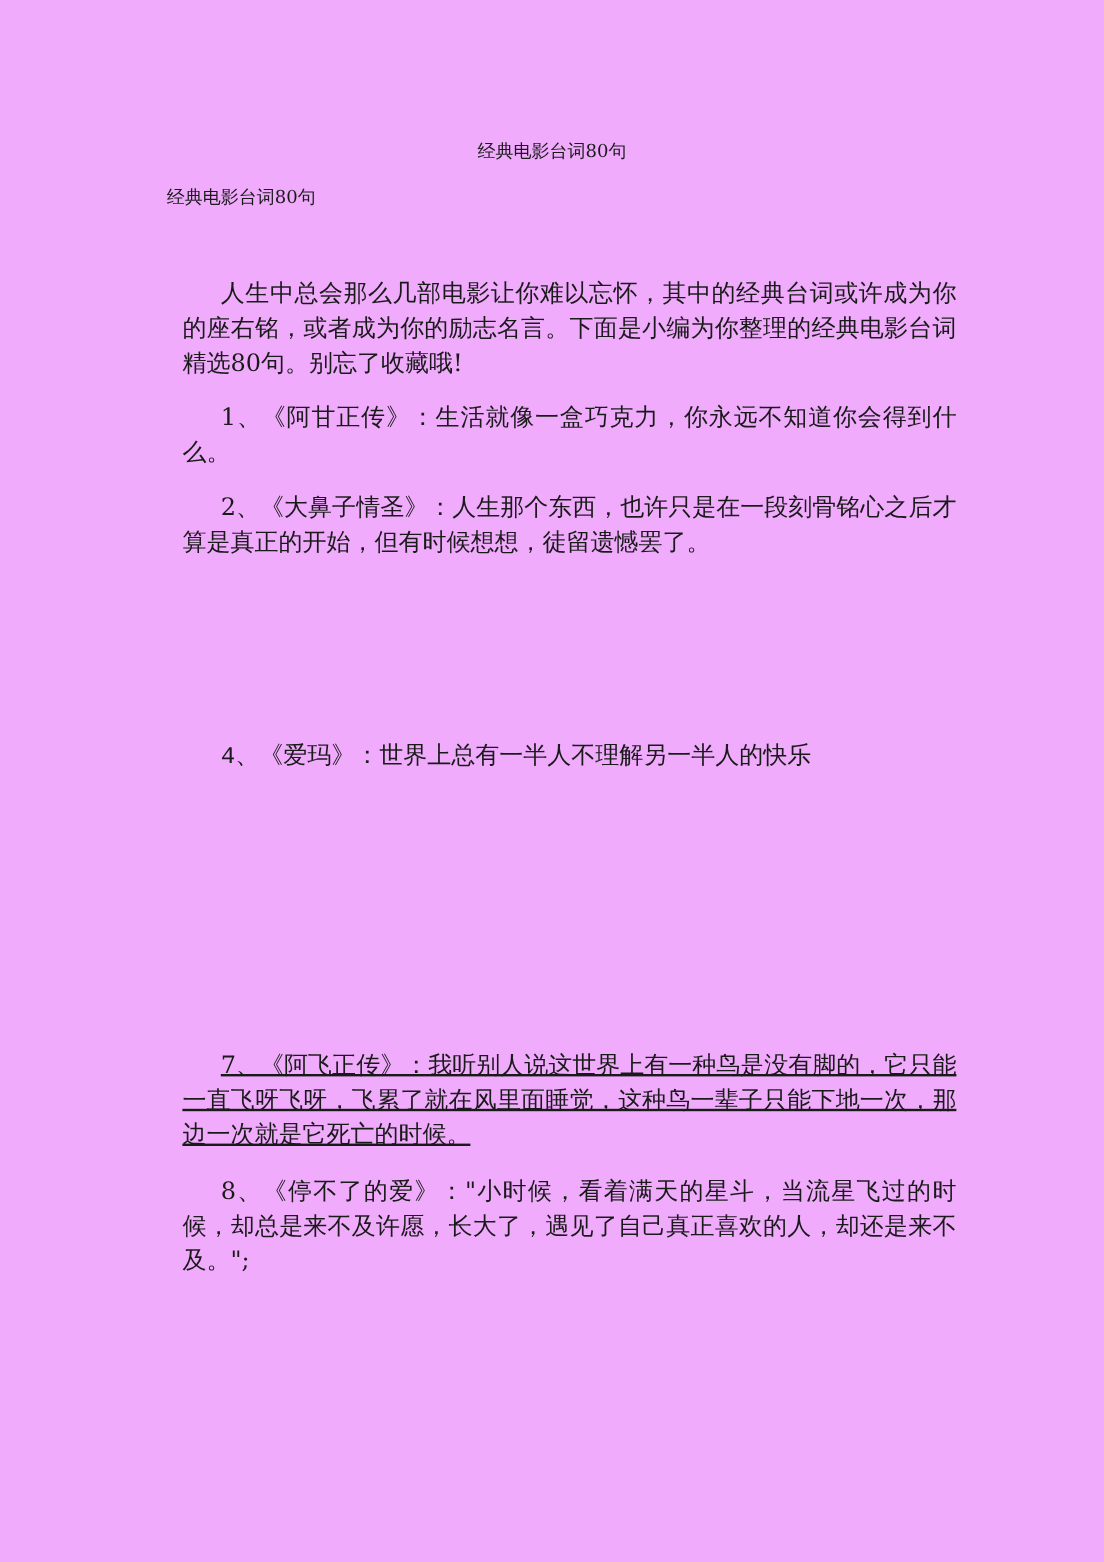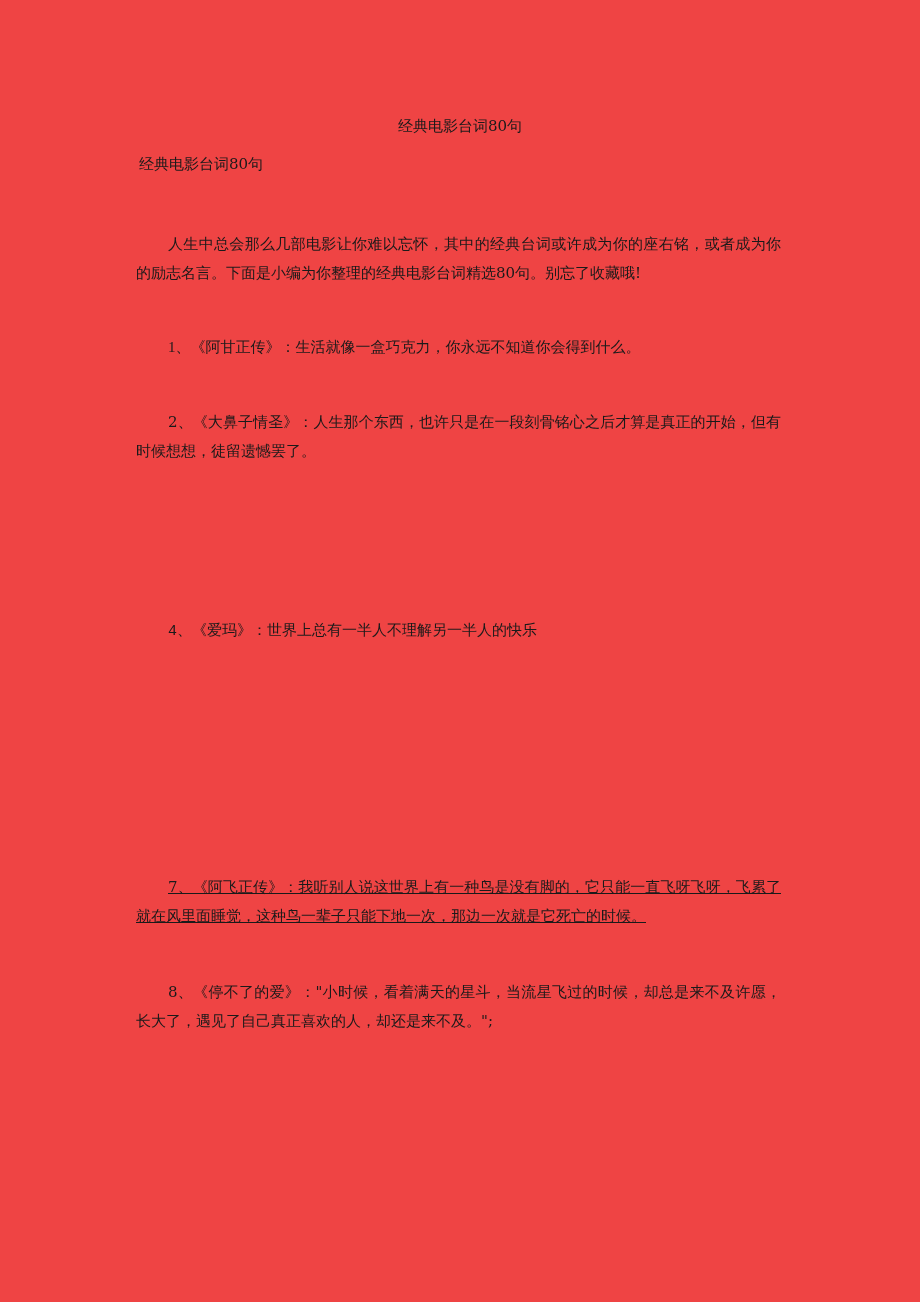--- a/index.html
+++ b/index.html
@@ -14,57 +14,57 @@
       overflow: hidden;
       font-family: "DejaVu Serif", "Liberation Serif", serif;
       color: #1a1a1a;
     }
     .page {
       position: absolute;
       left: 0;
       top: 0;
       width: 920px;
       height: 1302px;
-      background: #ef4444;
+      background: #f0abfc;
     }
     .doc-title {
       position: absolute;
       left: 0;
       width: 920px;
       top: 116px;
       text-align: center;
       font-size: 15px;
       line-height: 20px;
     }
     .subtitle {
       position: absolute;
       left: 139px;
       top: 154px;
       font-size: 15px;
       line-height: 20px;
     }
     .para {
       position: absolute;
-      left: 136px;
+      left: 152px;
       width: 645px;
-      font-size: 15px;
+      font-size: 20px;
       line-height: 29px;
       text-indent: 32px;
       text-align: justify;
       word-break: break-all;
       margin: 0;
     }
   </style>
 </head>
 <body>
 
 <div class="page">
   <div class="doc-title">经典电影台词80句</div>
   <div class="subtitle">经典电影台词80句</div>
 
   <p class="para" style="top:230px;">人生中总会那么几部电影让你难以忘怀，其中的经典台词或许成为你的座右铭，或者成为你的励志名言。下面是小编为你整理的经典电影台词精选80句。别忘了收藏哦!</p>
 
-  <p class="para" style="top:333px;font-family:Liberation Serif, serif;">1、《阿甘正传》：生活就像一盒巧克力，你永远不知道你会得到什么。</p>
+  <p class="para" style="top:333px;">1、《阿甘正传》：生活就像一盒巧克力，你永远不知道你会得到什么。</p>
   <p class="para" style="top:408px;">2、《大鼻子情圣》：人生那个东西，也许只是在一段刻骨铭心之后才算是真正的开始，但有时候想想，徒留遗憾罢了。</p>
   <p class="para" style="top:617px;font-family:Liberation Mono, monospace;">4、《爱玛》：世界上总有一半人不理解另一半人的快乐</p>
   <p class="para" style="top:873px;text-decoration:underline;">7、《阿飞正传》：我听别人说这世界上有一种鸟是没有脚的，它只能一直飞呀飞呀，飞累了就在风里面睡觉，这种鸟一辈子只能下地一次，那边一次就是它死亡的时候。</p>
   <p class="para" style="top:978px;">8、《停不了的爱》："小时候，看着满天的星斗，当流星飞过的时候，却总是来不及许愿，长大了，遇见了自己真正喜欢的人，却还是来不及。";</p>
 </div>
 
 </body></html>

